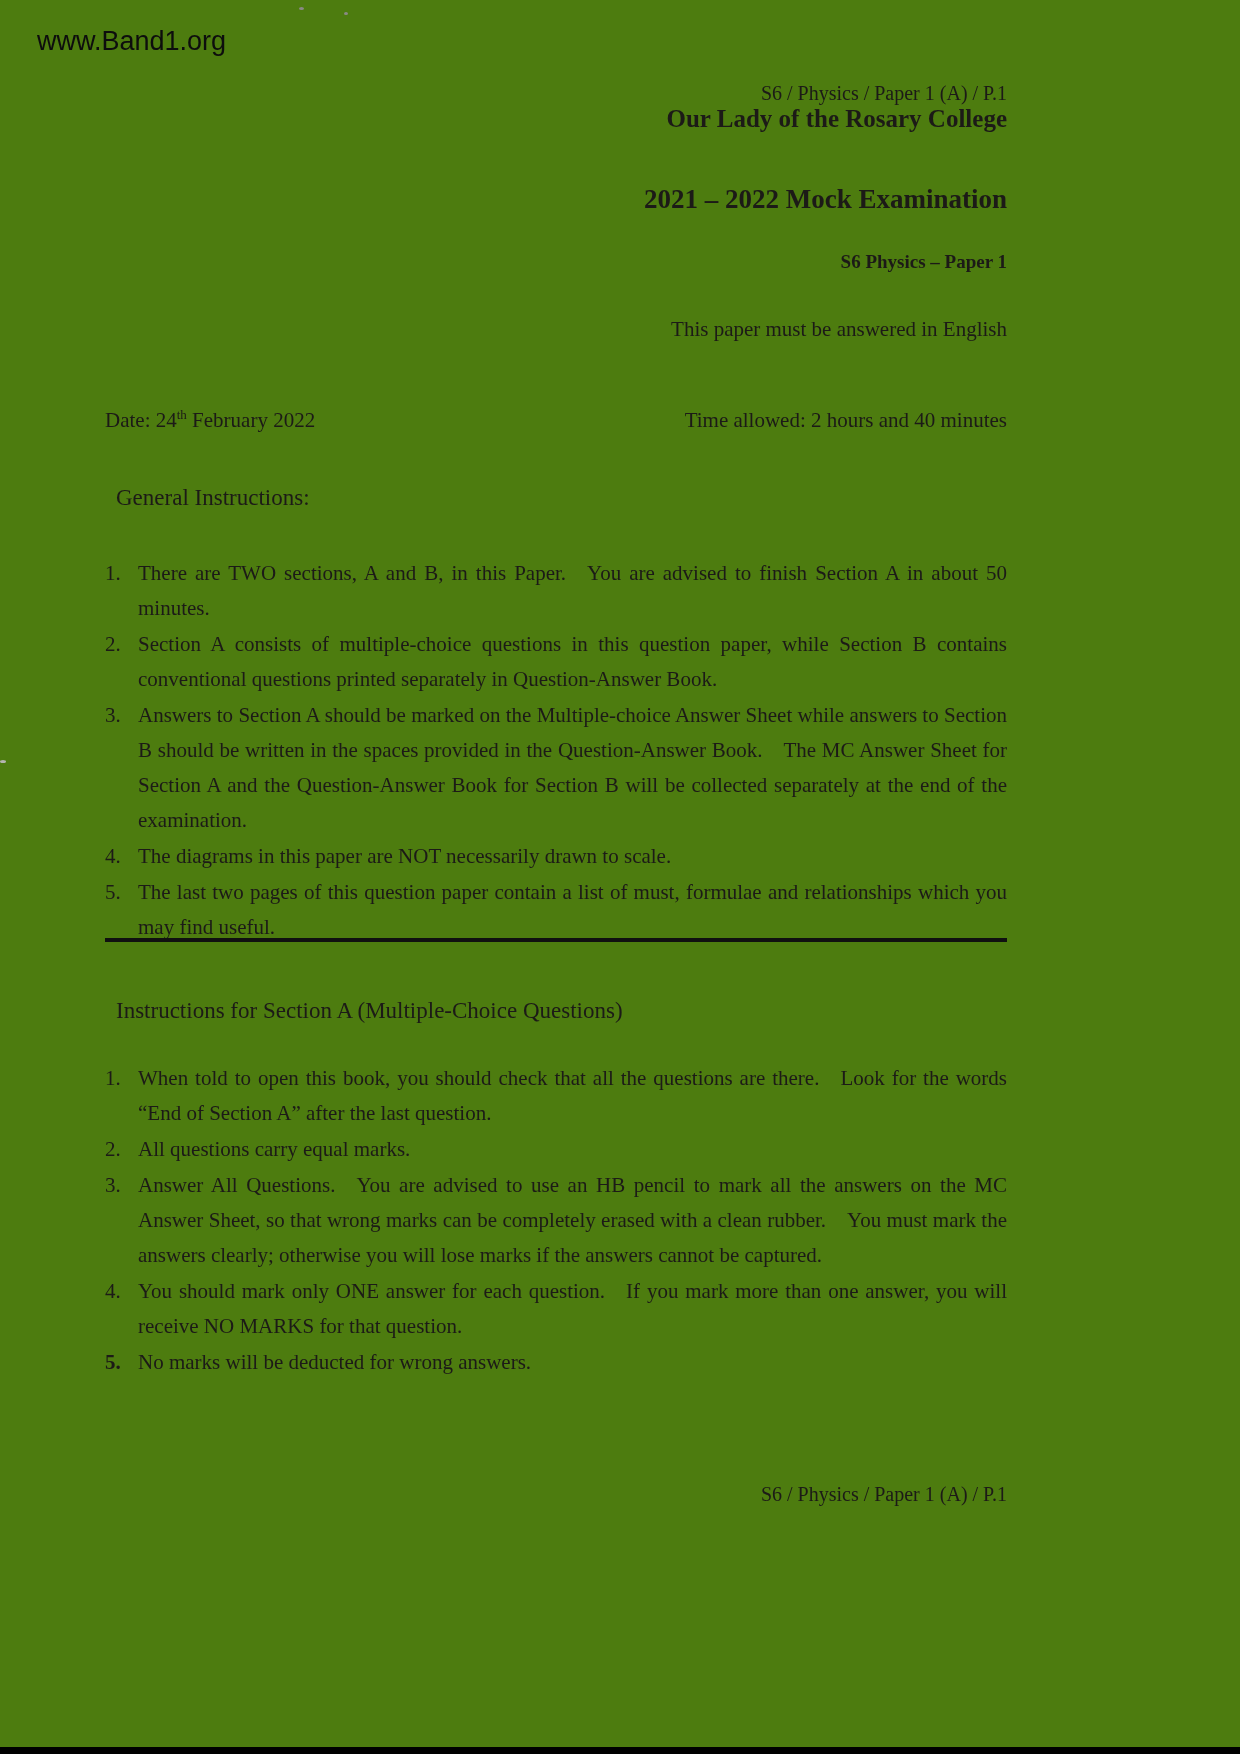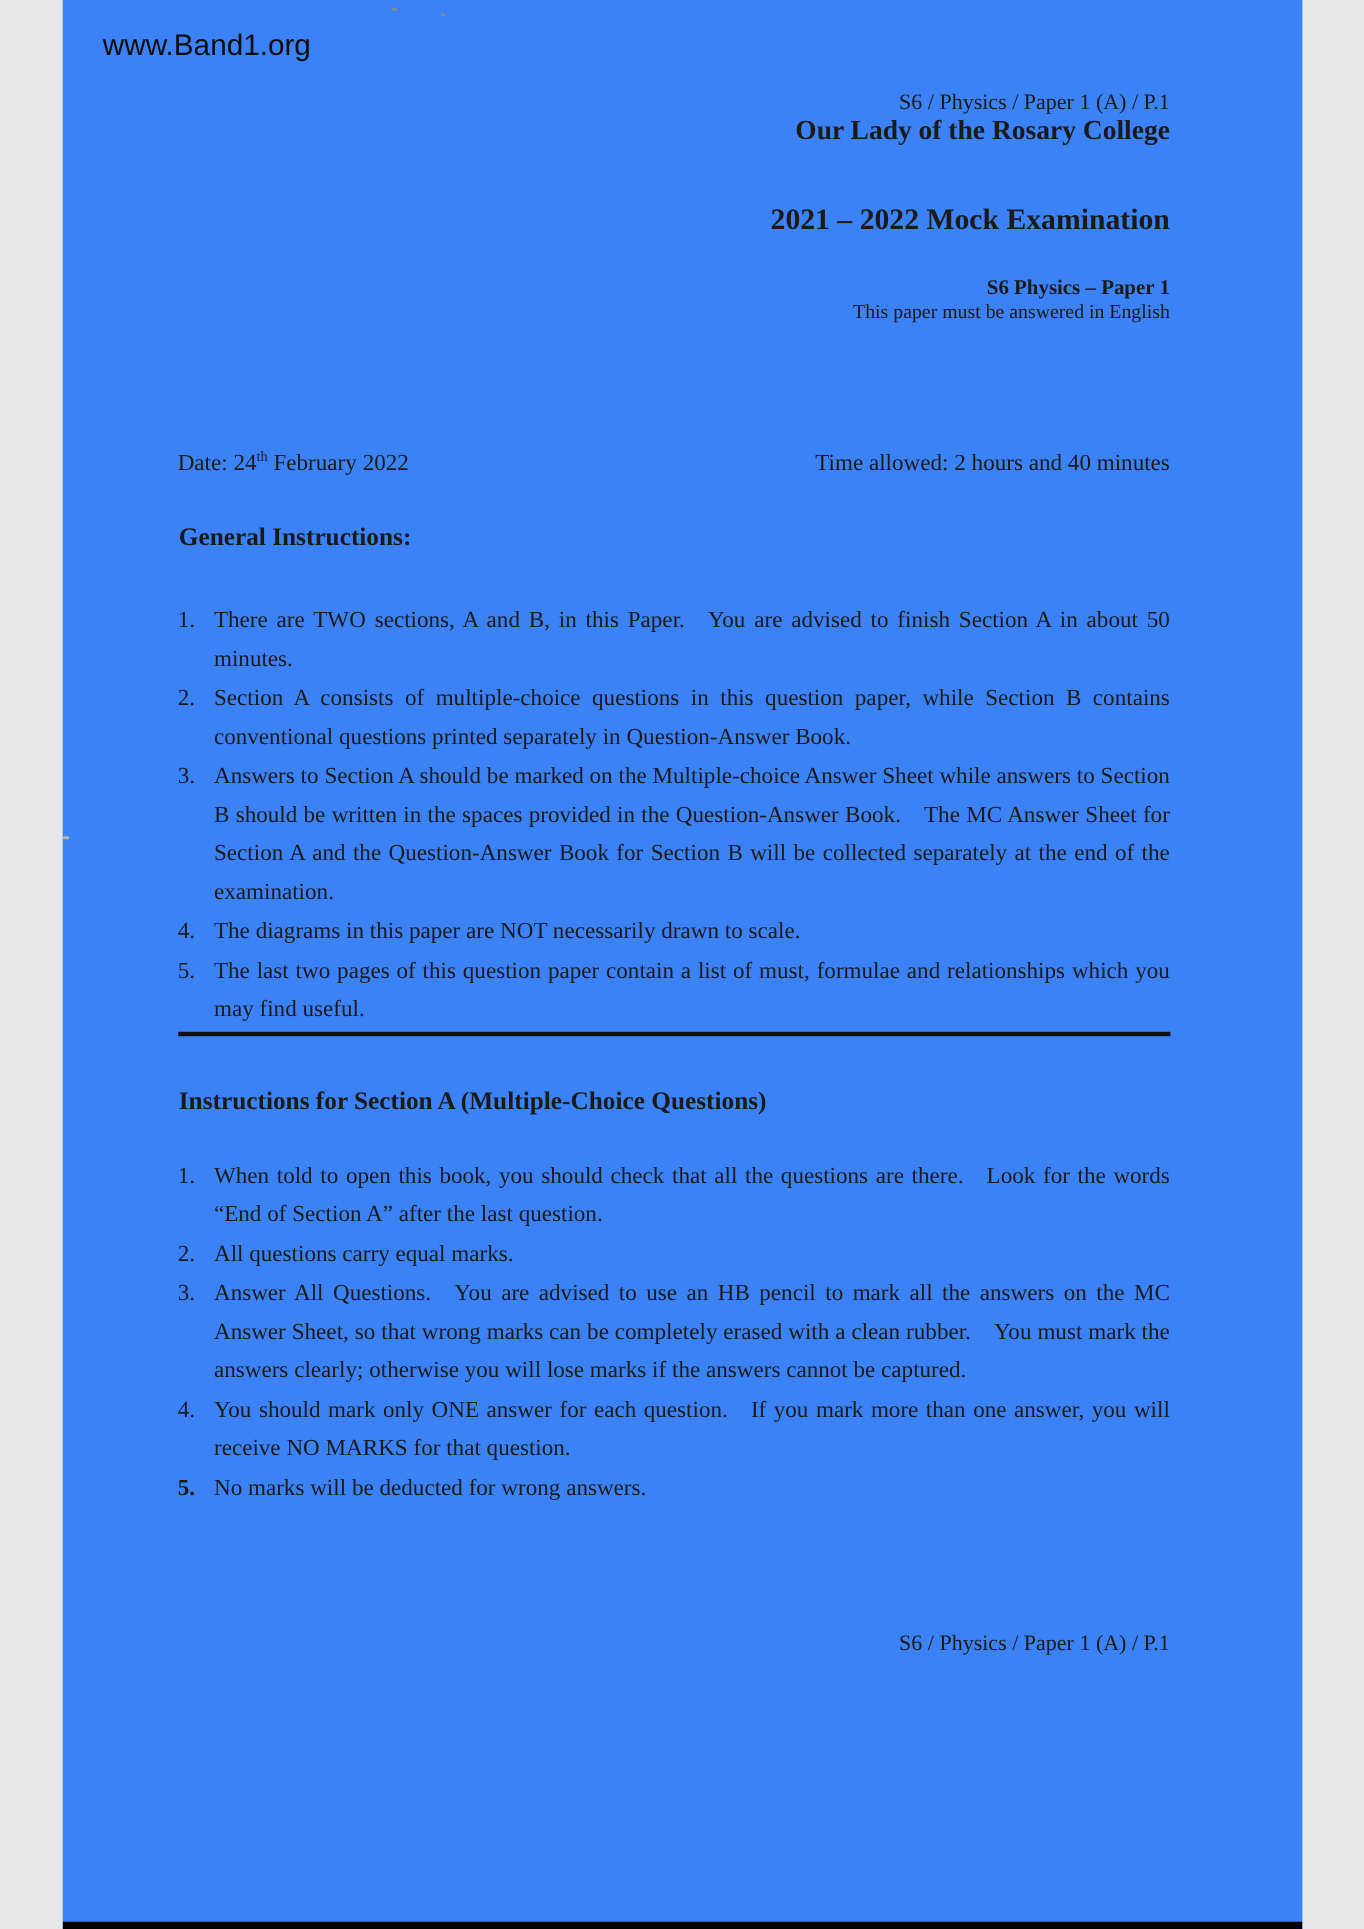--- a/index.html
+++ b/index.html
@@ -2,23 +2,23 @@
 <html><head>
 <meta charset="utf-8">
 <style>
   html, body {
     margin: 0;
     padding: 0;
     background: #e8e8e8;
   }
   .page {
     position: relative;
-    width: 1127px;
+    width: 1240px;
     height: 1754px;
-    background: #3b82f6;
+    background: #4d7c0f;
     font-family: "Liberation Serif", serif;
     color: #1c1a17;
     overflow: hidden;
     margin: 0 auto;
   }
   .watermark {
     position: absolute;
     left: 37px;
     top: 26px;
     font-family: "Liberation Sans", sans-serif;
@@ -37,21 +37,21 @@
   .title-block {
     position: absolute;
     left: 105px;
     width: 902px;
     top: 105px;
     text-align: right;
   }
   .college { font-size: 25px; font-weight: bold; }
   .exam    { font-size: 27px; font-weight: bold; margin-top: 51px; }
   .paper   { font-size: 19px; font-weight: bold; margin-top: 36px; }
-  .lang    { font-size: 18px; }
+  .lang    { font-size: 21px; margin-top: 44px; }
   .meta-row {
     position: absolute;
     left: 105px;
     width: 902px;
     top: 408px;
     display: flex;
     justify-content: space-between;
     font-size: 21px;
     text-align: right;
   }
@@ -66,23 +66,23 @@
     width: 902px;
     top: 472px;
   }
   .section-a {
     position: absolute;
     left: 105px;
     width: 902px;
     top: 985px;
   }
   .sec-heading {
-    margin: 1px;
+    margin: 11px;
     font-size: 23px;
-    font-weight: bold;
+    font-weight: normal;
     line-height: 30px;
   }
   .list {
     margin-top: 43px;
     font-size: 21px;
     line-height: 35px;
   }
   .section-a .list { margin-top: 35px; }
   .li {
     display: flex;

